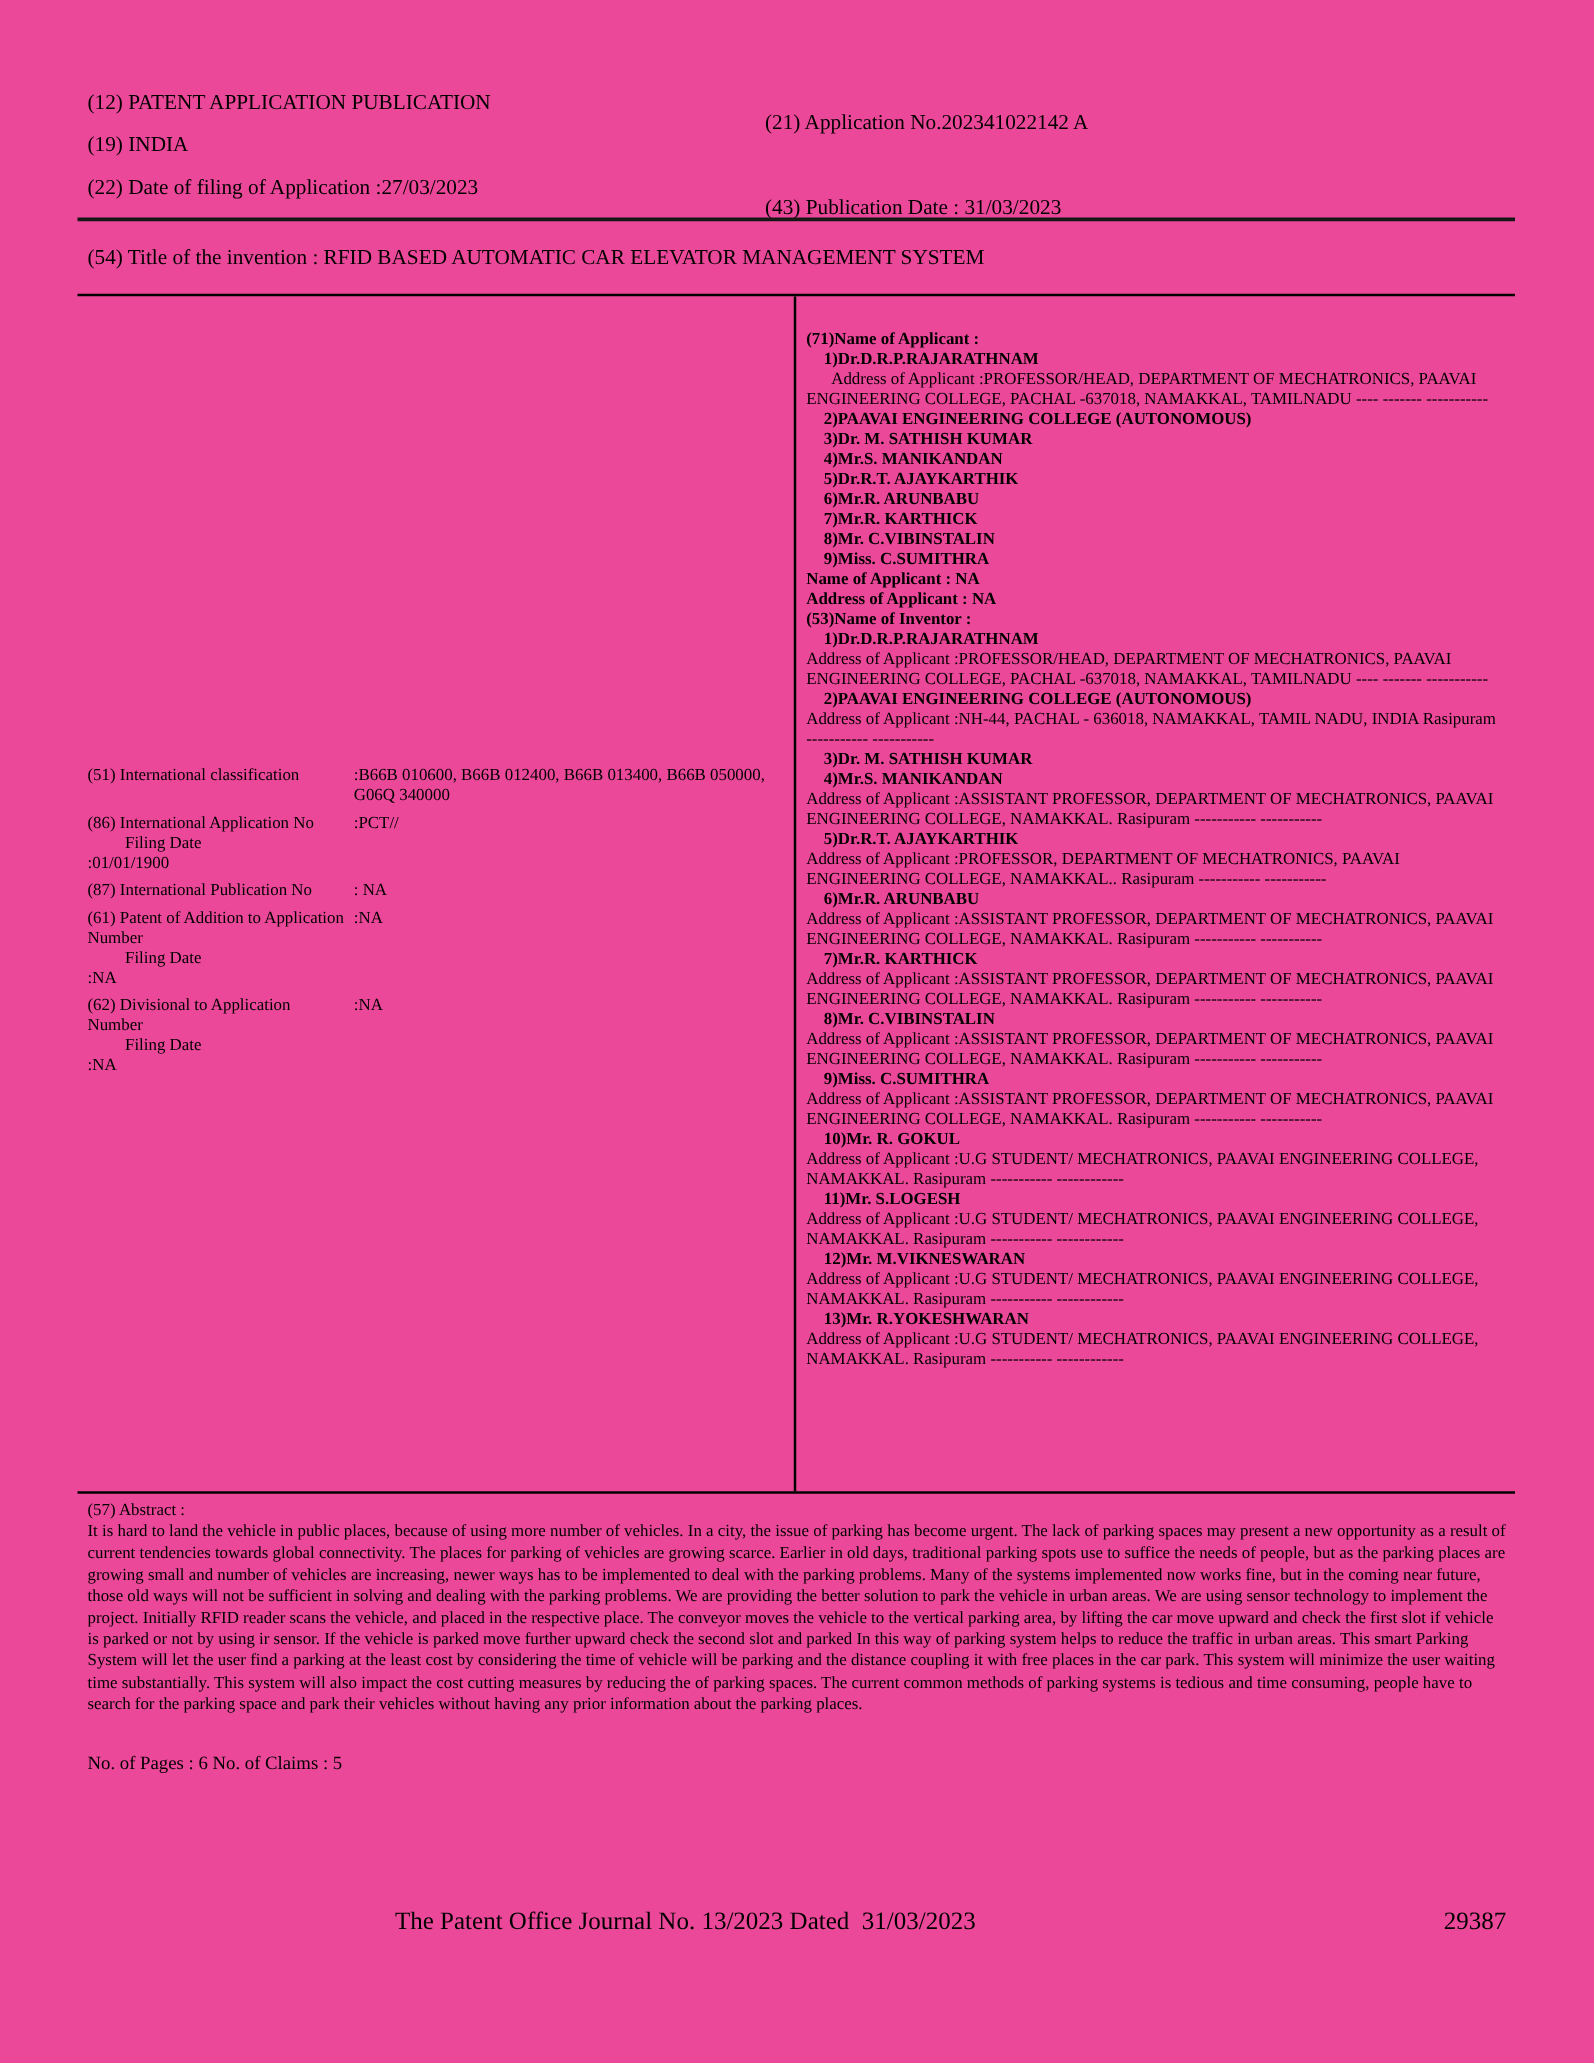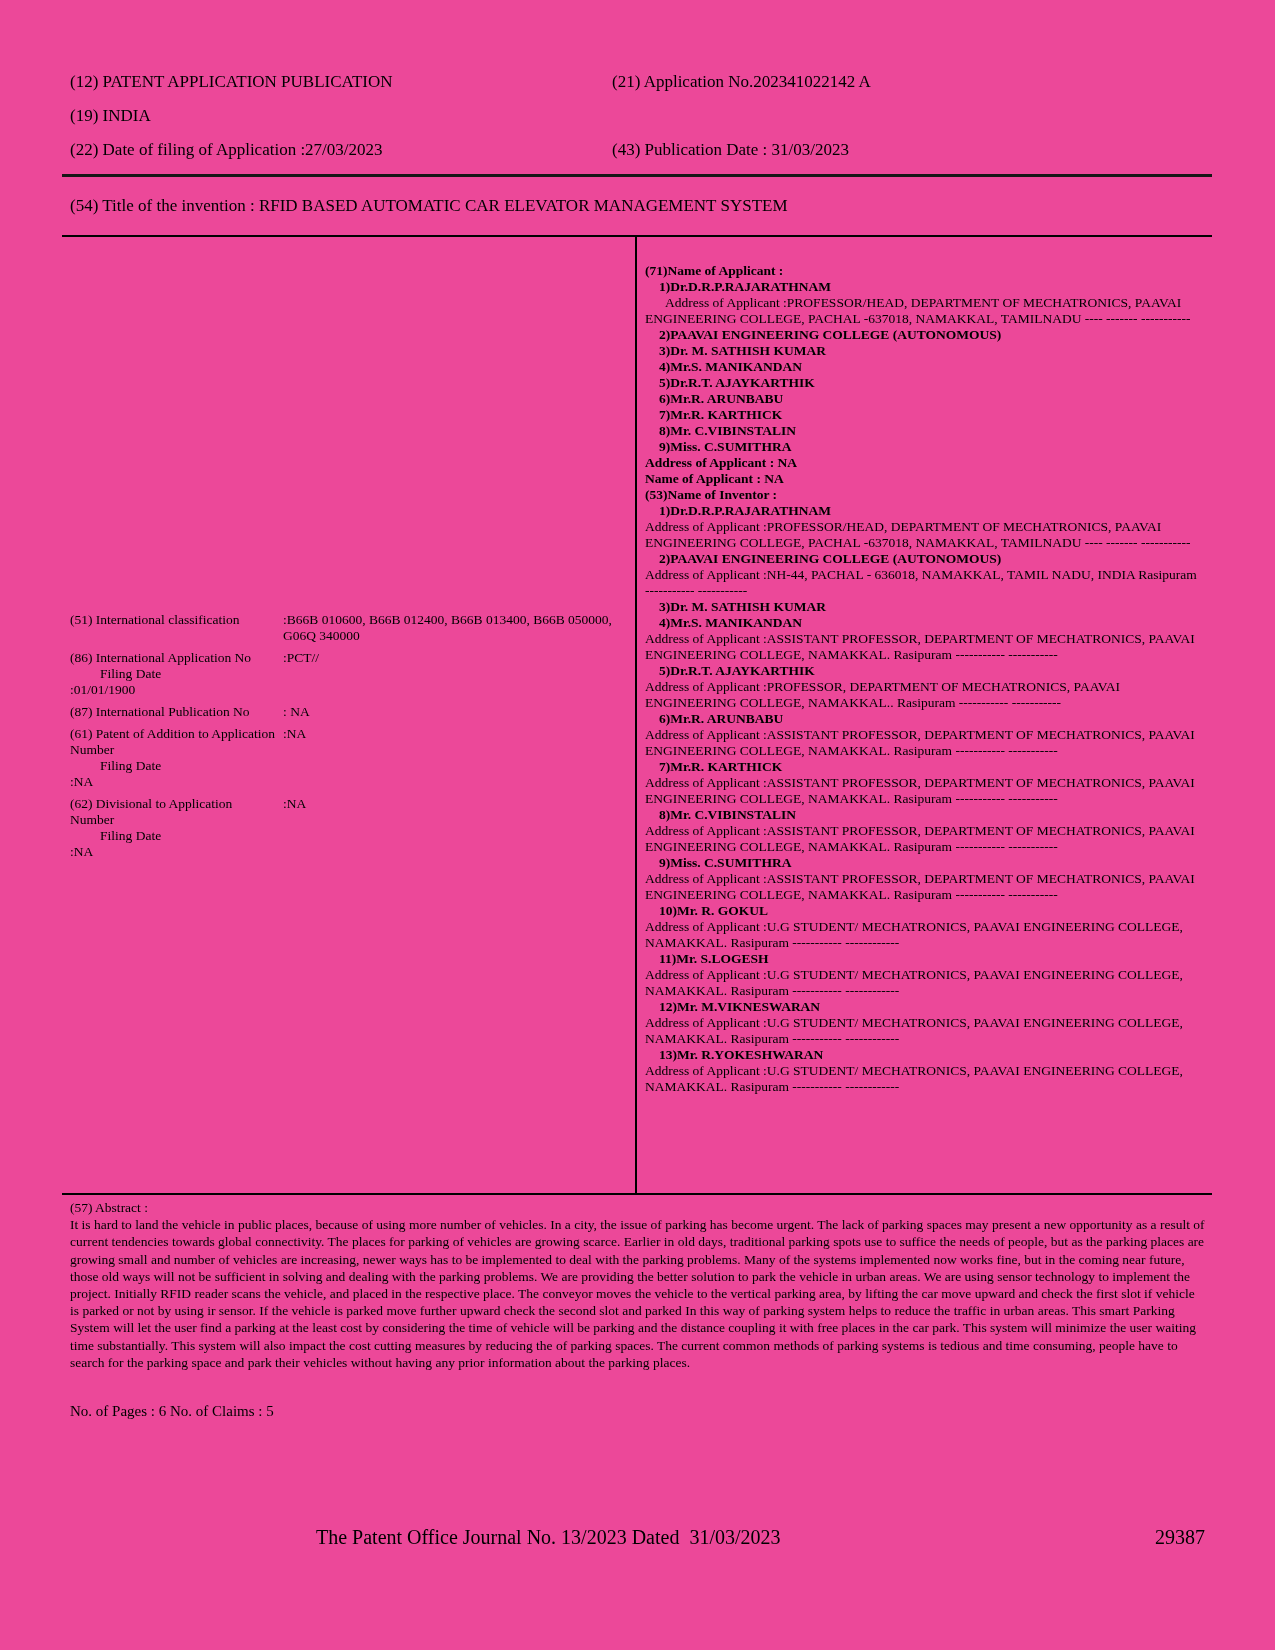--- a/index.html
+++ b/index.html
@@ -6,21 +6,21 @@
   html,body { background:#ffffff; }
   body {
     width:1275px; height:1650px; position:relative;
     color:#000; font-family:"Liberation Serif", serif;
   }
   .page { position:absolute; inset:0; background:#ec4899; overflow:hidden; }
 
   
   .header { position:absolute; top:72px; left:70px; right:63px; font-size:17px; }
   .hrow { position:relative; height:34px; }
-  .hright { position:absolute; left:542px; top:0; }
+  .hright { position:absolute; left:542px; top:16px; }
 
   .rule-thick { position:absolute; top:174px; left:62px; width:1150px; height:3px; background:#161616; }
 
   .title { position:absolute; top:196px; left:70px; right:63px; font-size:17px; white-space:nowrap; }
 
   
   .biblio-table {
     position:absolute; top:235px; left:62px; width:1150px; height:960px;
     border-top:2px solid #000; border-bottom:2px solid #000;
     display:flex; overflow:hidden;
@@ -114,22 +114,22 @@
           <div class="pline b i1">1)Dr.D.R.P.RAJARATHNAM</div>
           <div class="pline i2">Address of Applicant :PROFESSOR/HEAD, DEPARTMENT OF MECHATRONICS, PAAVAI ENGINEERING COLLEGE, PACHAL -637018, NAMAKKAL, TAMILNADU ---- ------- -----------</div>
           <div class="pline b i1">2)PAAVAI ENGINEERING COLLEGE (AUTONOMOUS)</div>
           <div class="pline b i1">3)Dr. M. SATHISH KUMAR</div>
           <div class="pline b i1">4)Mr.S. MANIKANDAN</div>
           <div class="pline b i1">5)Dr.R.T. AJAYKARTHIK</div>
           <div class="pline b i1">6)Mr.R. ARUNBABU</div>
           <div class="pline b i1">7)Mr.R. KARTHICK</div>
           <div class="pline b i1">8)Mr. C.VIBINSTALIN</div>
           <div class="pline b i1">9)Miss. C.SUMITHRA</div>
+          <div class="pline b">Name of Applicant : NA</div>
           <div class="pline b">Address of Applicant : NA</div>
-          <div class="pline b">Name of Applicant : NA</div>
           <div class="pline b">(53)Name of Inventor :</div>
           <div class="pline b i1">1)Dr.D.R.P.RAJARATHNAM</div>
           <div class="pline">Address of Applicant :PROFESSOR/HEAD, DEPARTMENT OF MECHATRONICS, PAAVAI ENGINEERING COLLEGE, PACHAL -637018, NAMAKKAL, TAMILNADU ---- ------- -----------</div>
           <div class="pline b i1">2)PAAVAI ENGINEERING COLLEGE (AUTONOMOUS)</div>
           <div class="pline">Address of Applicant :NH-44, PACHAL - 636018, NAMAKKAL, TAMIL NADU, INDIA Rasipuram ----------- -----------</div>
           <div class="pline b i1">3)Dr. M. SATHISH KUMAR</div>
           <div class="pline b i1">4)Mr.S. MANIKANDAN</div>
           <div class="pline">Address of Applicant :ASSISTANT PROFESSOR, DEPARTMENT OF MECHATRONICS, PAAVAI ENGINEERING COLLEGE, NAMAKKAL. Rasipuram ----------- -----------</div>
           <div class="pline b i1">5)Dr.R.T. AJAYKARTHIK</div>
           <div class="pline">Address of Applicant :PROFESSOR, DEPARTMENT OF MECHATRONICS, PAAVAI ENGINEERING COLLEGE, NAMAKKAL.. Rasipuram ----------- -----------</div>

